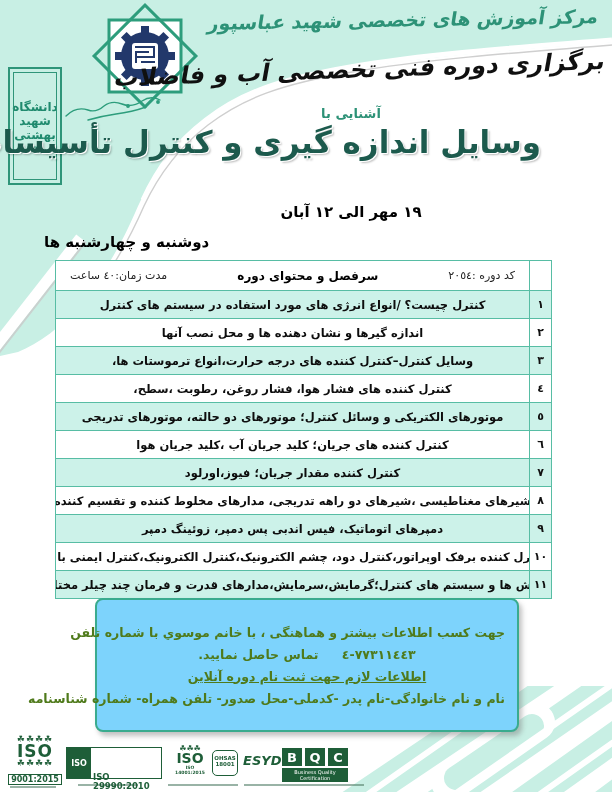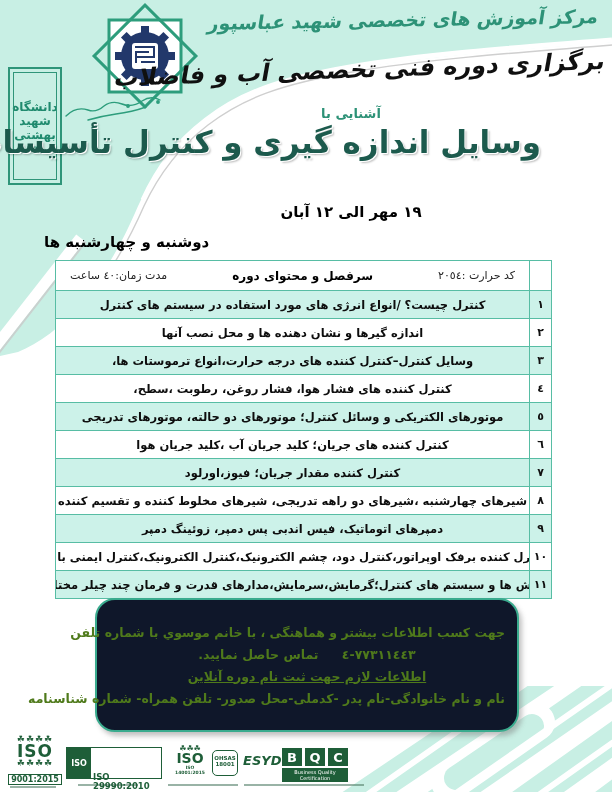--- a/index.html
+++ b/index.html
@@ -70,21 +70,21 @@
   }
   .trow.cyan{background:#ccf2e9;}
   .thead-main{
     flex:1; display:flex; direction:rtl; align-items:center; justify-content:space-between;
     padding:0 14px; font-size:11px; color:#222;
   }
   .thead-main .mid{font-weight:bold; font-size:12px; color:#000;}
   
   .info-box{
     left:95px; top:598px; width:424px; height:134px; box-sizing:border-box;
-    background:#0f172a; border:2px solid #3aab8e; border-radius:20px;
+    background:#7dd3fc; border:2px solid #3aab8e; border-radius:8px;
     box-shadow:3px 4px 5px rgba(120,120,120,.45);
     display:flex; flex-direction:column; justify-content:center; gap:7px;
     direction:rtl; text-align:center; color:#4f7a1b; font-weight:bold; font-size:12.5px;
     z-index:3;
   }
   .info-box .ln{padding:0 12px; white-space:nowrap;}
   .info-box .underl{text-decoration:underline;}
   .phone{direction:ltr; unicode-bidi:isolate; display:inline-block; margin-left:19px;}
   
   .cert{color:#1e5e38; z-index:2;}
@@ -194,21 +194,21 @@
 
   <div class="abs intro">آشنایی با</div>
   <div class="abs main-title">وسایل اندازه گیری و کنترل تأسیسات</div>
   <div class="abs date-range">١٩ مهر الی ١٢ آبان</div>
   <div class="abs weekdays">دوشنبه و چهارشنبه ها</div>
 
   <div class="abs course-table">
     <div class="trow">
       <div class="num"></div>
       <div class="thead-main">
-        <span>کد حرارت :٢٠٥٤</span>
+        <span>کد دوره :٢٠٥٤</span>
         <span class="mid">سرفصل و محتوای دوره</span>
         <span>مدت زمان:٤٠ ساعت</span>
       </div>
     </div>
     <div class="trow cyan">
       <div class="num">١</div>
       <div class="content">کنترل چیست؟ /انواع انرژی های مورد استفاده در سیستم های کنترل</div>
     </div>
     <div class="trow">
       <div class="num">٢</div>
@@ -229,21 +229,21 @@
     <div class="trow">
       <div class="num">٦</div>
       <div class="content">کنترل کننده های جریان؛ کلید جریان آب ،کلید جریان هوا</div>
     </div>
     <div class="trow cyan">
       <div class="num">٧</div>
       <div class="content">کنترل کننده مقدار جریان؛ فیوز،اورلود</div>
     </div>
     <div class="trow">
       <div class="num">٨</div>
-      <div class="content">شیرهای چهارشنبه ،شیرهای دو راهه تدریجی، شیرهای مخلوط کننده و تقسیم کننده</div>
+      <div class="content">شیرهای مغناطیسی ،شیرهای دو راهه تدریجی، مدارهای مخلوط کننده و تقسیم کننده</div>
     </div>
     <div class="trow cyan">
       <div class="num">٩</div>
       <div class="content">دمپرهای اتوماتیک، فیس اندبی پس دمپر، زوئینگ دمپر</div>
     </div>
     <div class="trow">
       <div class="num">١٠</div>
       <div class="content">کنترل کننده برفک اوپراتور،کنترل دود، چشم الکترونیک،کنترل الکترونیک،کنترل ایمنی با حد</div>
     </div>
     <div class="trow cyan">

